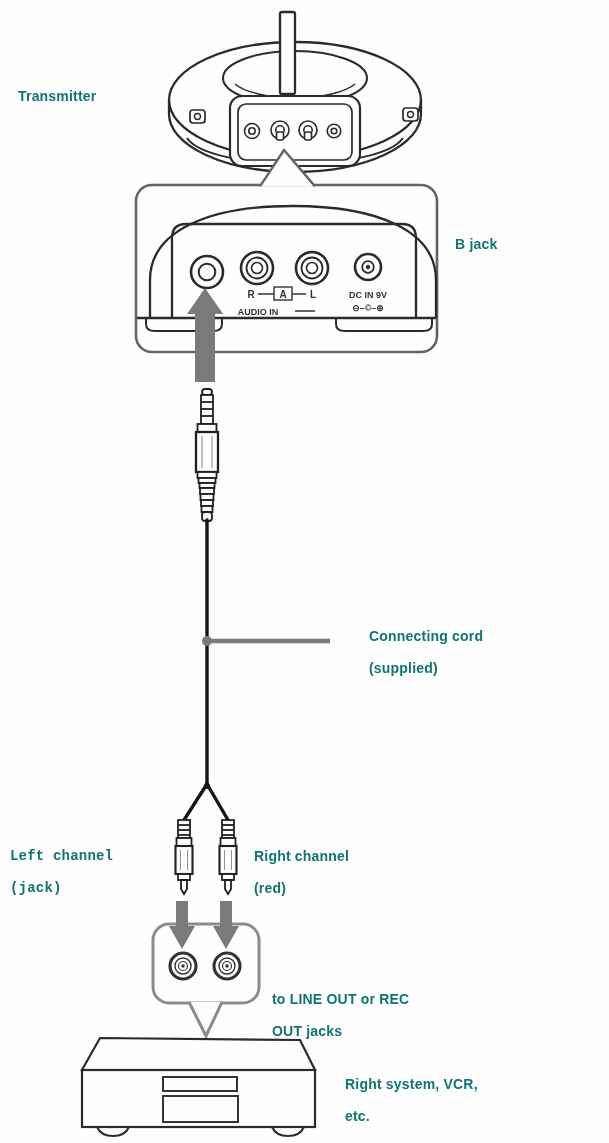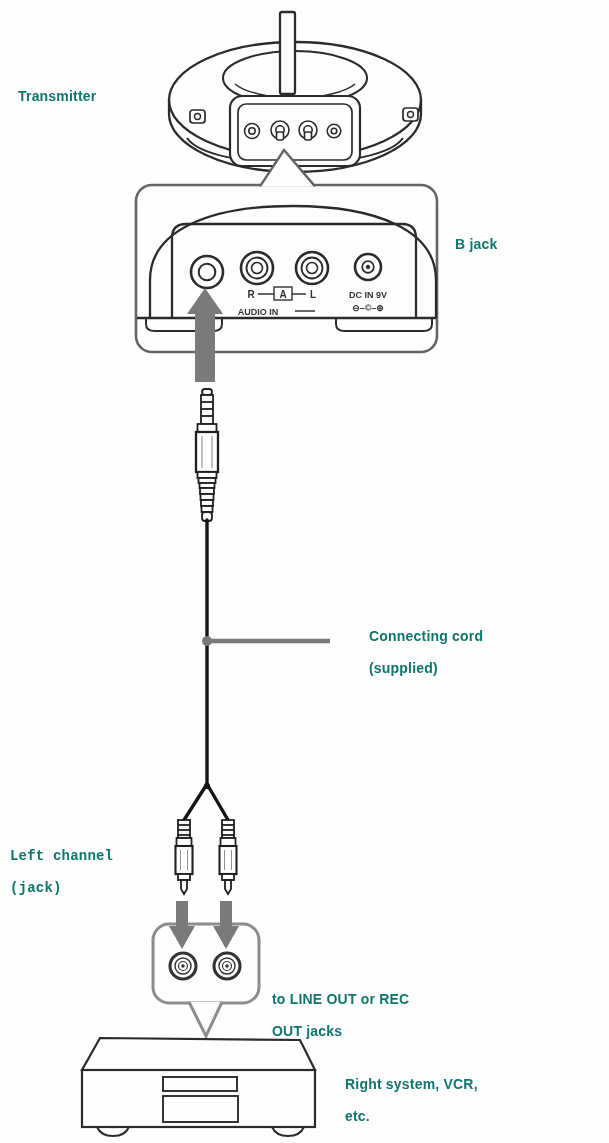--- a/index.html
+++ b/index.html
@@ -203,20 +203,24 @@
 <div class="lbl" style="left:338px;top:620px;margin-left:31px;">
   <div>Connecting cord</div>
   <div>(supplied)</div>
 </div>
 
 <div class="lbl" style="left:10px;top:840px;font-family:Liberation Mono, monospace;">
   <div>Left channel</div>
   <div>(jack)</div>
 </div>
 
+<div class="lbl" style="left:254px;top:840px;">
+  <div>Right channel</div>
+  <div>(red)</div>
+</div>
 
 <div class="lbl" style="left:272px;top:936px;margin-top:47px;">
   <div>to LINE OUT or REC</div>
   <div>OUT jacks</div>
 </div>
 
 <div class="lbl" style="left:345px;top:1068px;">
   <div>Right system, VCR,</div>
   <div>etc.</div>
 </div>

